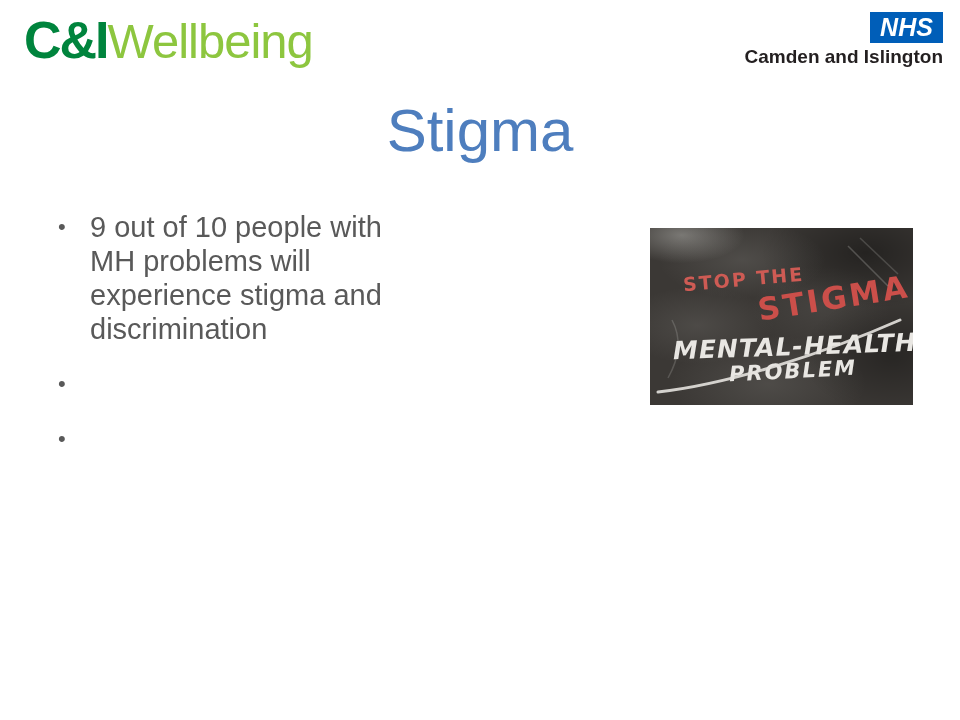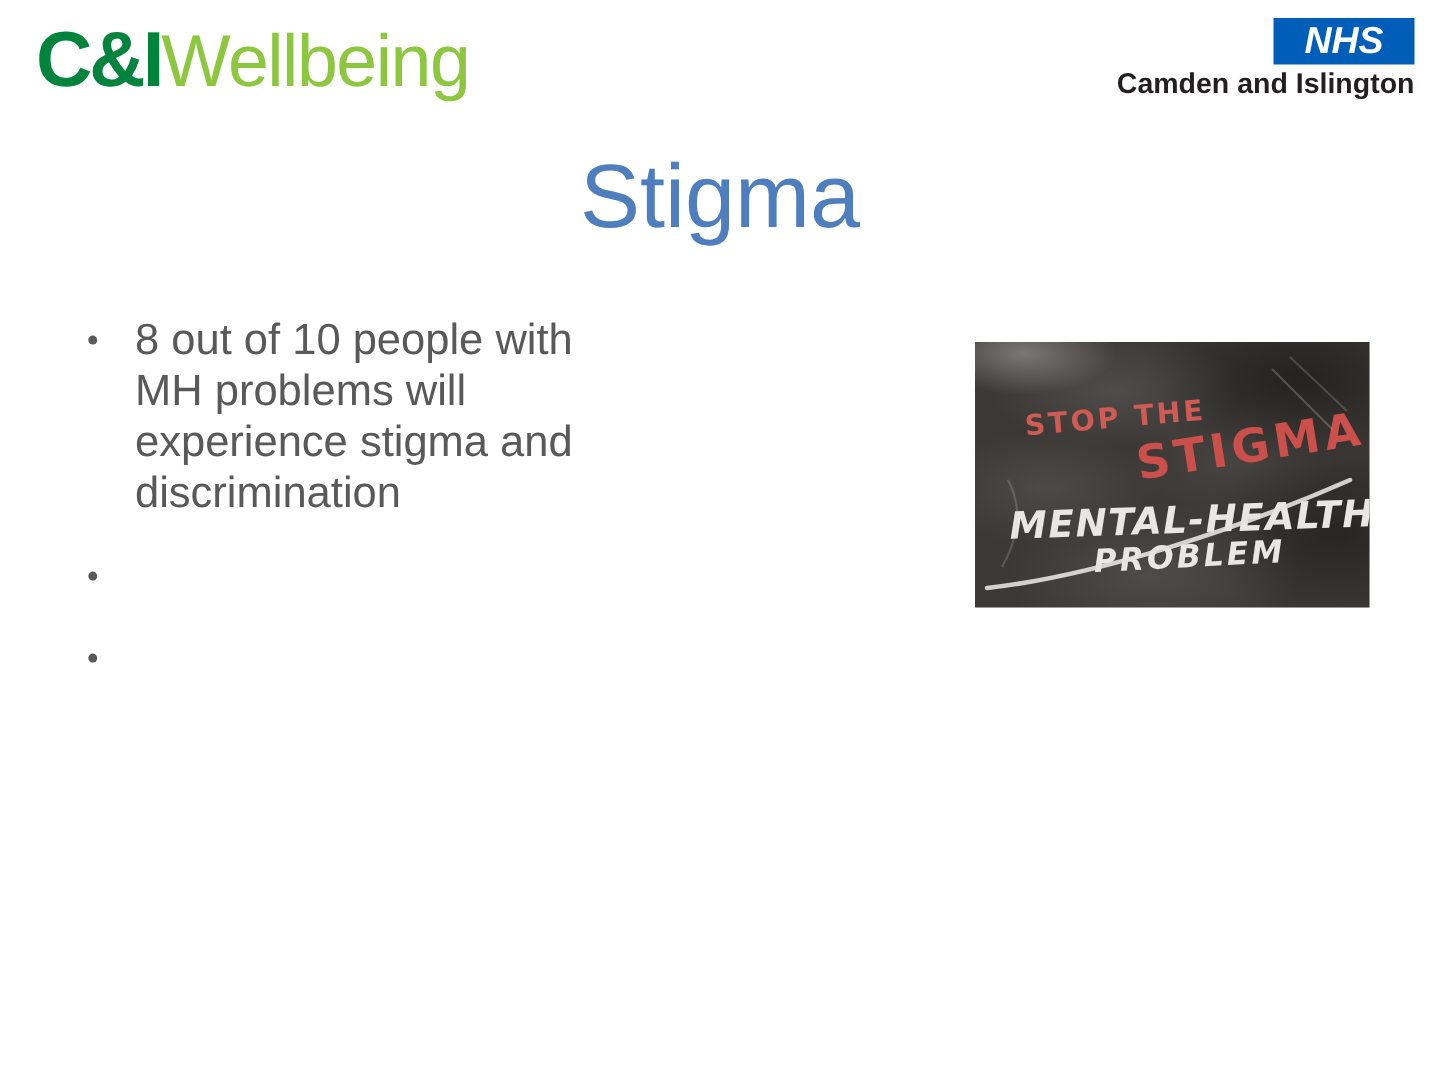--- a/index.html
+++ b/index.html
@@ -7,21 +7,21 @@
   body { font-family:"Liberation Sans", sans-serif; background:#ffffff; }
   .slide { position:relative; width:960px; height:720px; background:#ffffff; overflow:hidden;padding-left:16px; }
 
   
   .logo-ci { position:absolute; left:24px; top:10px; white-space:nowrap; }
   .ci-mark { color:#00843D; font-weight:bold; font-size:52px; letter-spacing:-2px; }
   .ci-word { color:#8DC63F; font-size:49px; letter-spacing:-1px; }
 
   .logo-nhs { position:absolute; right:17px; top:12px; text-align:right; }
   .nhs-box { display:inline-block; background:#005EB8; color:#ffffff; font-weight:bold;
-             font-style:italic; font-size:25px; line-height:30px; width:94px; height:31px;
+             font-style:italic; font-size:25px; line-height:30px; width:73px; height:31px;
              text-align:center; letter-spacing:0px; }
   .nhs-org { margin-top:3px; color:#231f20; font-weight:bold; font-size:19px; line-height:21px;text-align:center; }
   .nhs-trust { color:#005EB8; font-weight:bold; font-size:13.5px; line-height:15px; }
 
   
   .title { position:absolute; left:0; top:96px; width:100%; text-align:center;
            color:#4E7EBE; font-size:60px; font-weight:normal; }
 
   
   .bullets { position:absolute; left:58px; top:210px; width:440px; list-style:none; }
@@ -67,21 +67,21 @@
   <div class="logo-nhs">
     <span class="nhs-box">NHS</span>
     <div class="nhs-org">Camden and Islington</div>
   </div>
 
   <h1 class="title">Stigma</h1>
 
   <ul class="bullets">
     <li>
       <span class="dot">•</span>
-      <span class="txt">8 out of 10 people with
+      <span class="txt">9 out of 10 people with
 MH problems will
 experience stigma and
 discrimination</span>
     </li>
     <li>
       <span class="dot">•</span>
     </li>
     <li>
       <span class="dot">•</span>
     </li>

